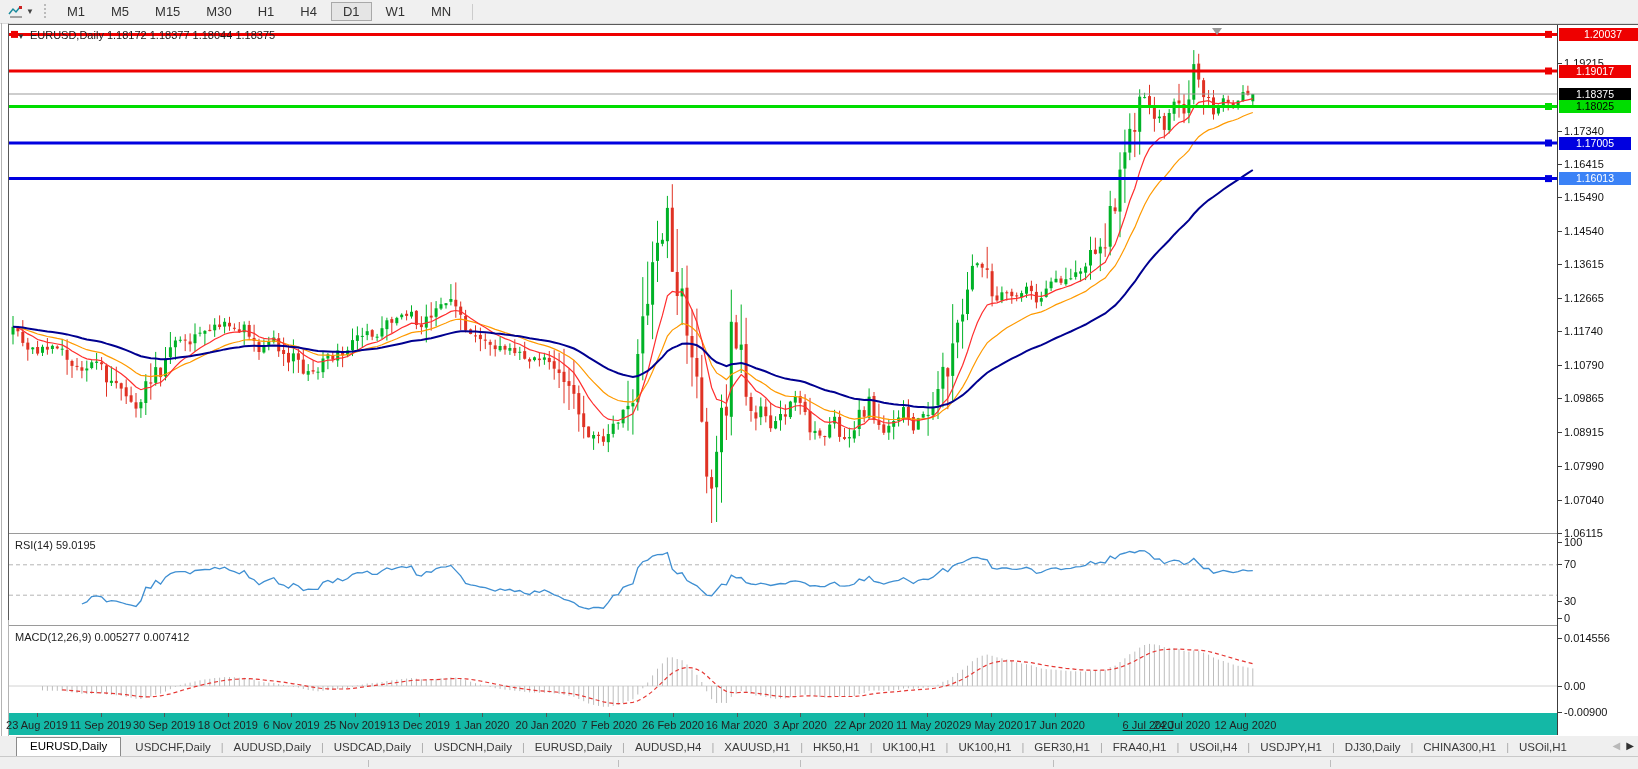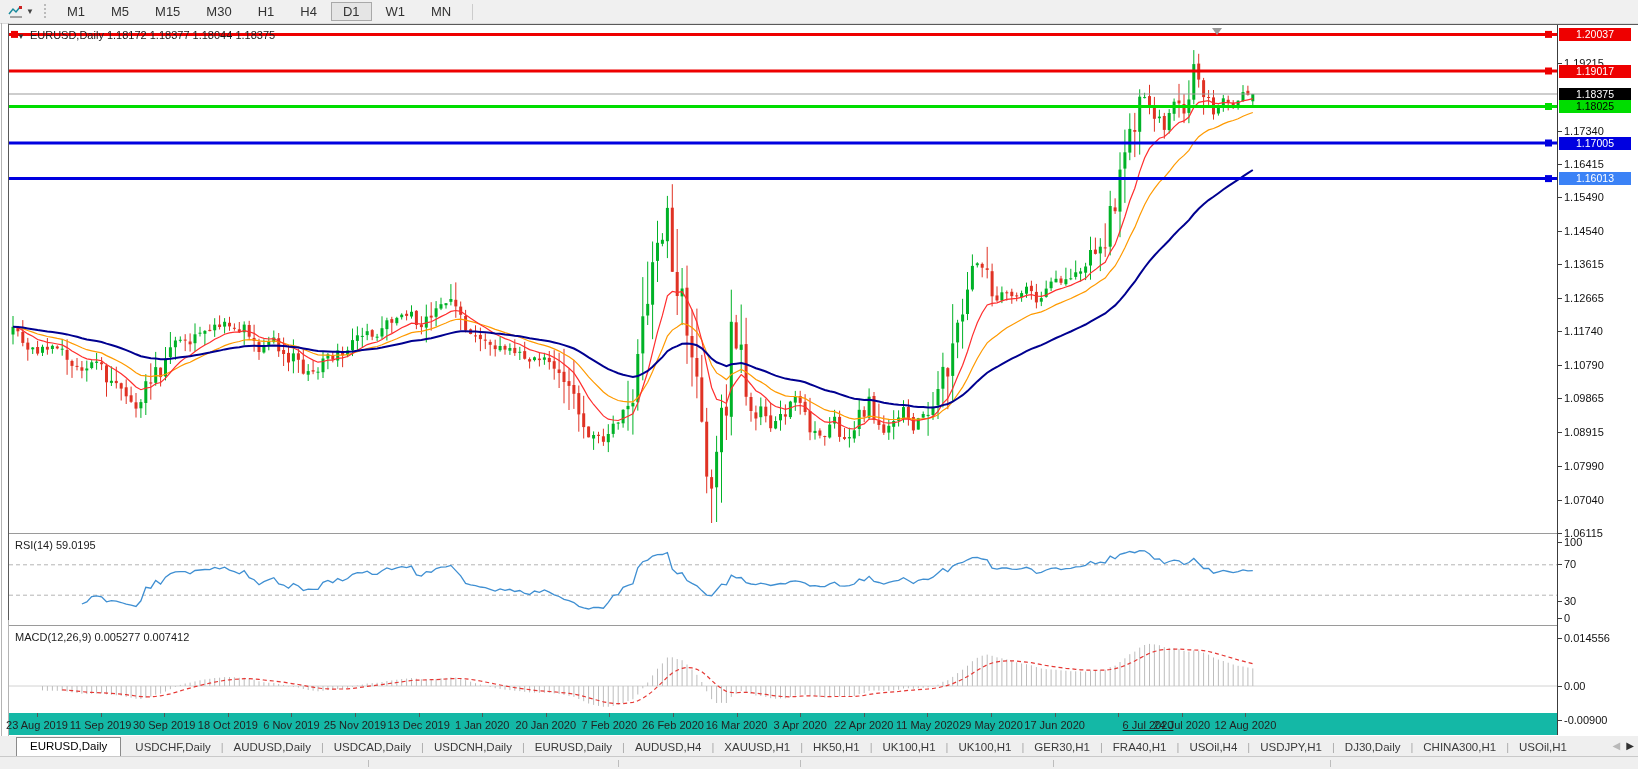--- a/index.html
+++ b/index.html
@@ -923,33 +923,33 @@
       <div class="ax-tick" style="top: 199.9px;">1.14540</div>
       <div class="ax-tick" style="top: 233px;">1.13615</div>
       <div class="ax-tick" style="top: 267px;">1.12665</div>
       <div class="ax-tick" style="top: 300.2px;">1.11740</div>
       <div class="ax-tick" style="top: 334.2px;">1.10790</div>
       <div class="ax-tick" style="top: 367.3px;">1.09865</div>
       <div class="ax-tick" style="top: 401.4px;">1.08915</div>
       <div class="ax-tick" style="top: 434.5px;">1.07990</div>
       <div class="ax-tick" style="top: 468.5px;">1.07040</div>
       <div class="ax-tick" style="top: 501.7px;">1.06115</div>
-      <div class="ax-badge" style="background: rgb(238, 0, 0); color: rgb(255, 255, 255); top: 2.9px;">1.20037</div>
+      <div class="ax-badge" style="background: rgb(238, 0, 0); color: rgb(255, 255, 255); top: 2.9px; padding-left: 8px;">1.20037</div>
       <div class="ax-badge" style="background: rgb(238, 0, 0); color: rgb(255, 255, 255); top: 39.5px;">1.19017</div>
       <div class="ax-badge" style="background: rgb(0, 0, 0); color: rgb(255, 255, 255); top: 62.5px;">1.18375</div>
       <div class="ax-badge" style="background: rgb(0, 221, 0); color: rgb(0, 0, 0); top: 75px;">1.18025</div>
       <div class="ax-badge" style="background: rgb(0, 0, 224); color: rgb(255, 255, 255); top: 111.5px;">1.17005</div>
       <div class="ax-badge" style="background: #3b82f6; color: rgb(255, 255, 255); top: 147.1px;">1.16013</div>
       <div class="ax-tick" style="top: 510.5px;">100</div>
       <div class="ax-tick" style="top: 533.3px;">70</div>
       <div class="ax-tick" style="top: 570px;">30</div>
       <div class="ax-tick" style="top: 586.5px;">0</div>
       <div class="ax-tick" style="top: 606.5px;">0.014556</div>
       <div class="ax-tick" style="top: 654.5px;">0.00</div>
-      <div class="ax-tick" style="top: 680.5px; margin-top: 8px;">-0.00900</div>
+      <div class="ax-tick" style="top: 680.5px;">-0.00900</div>
     </div>
 </div>
 
 <div id="tabbar">
     <div class="tab active">EURUSD,Daily</div>
     <div class="tab">USDCHF,Daily</div>
     <span class="tab-sep">|</span>
     <div class="tab">AUDUSD,Daily</div>
     <span class="tab-sep">|</span>
     <div class="tab">USDCAD,Daily</div>

